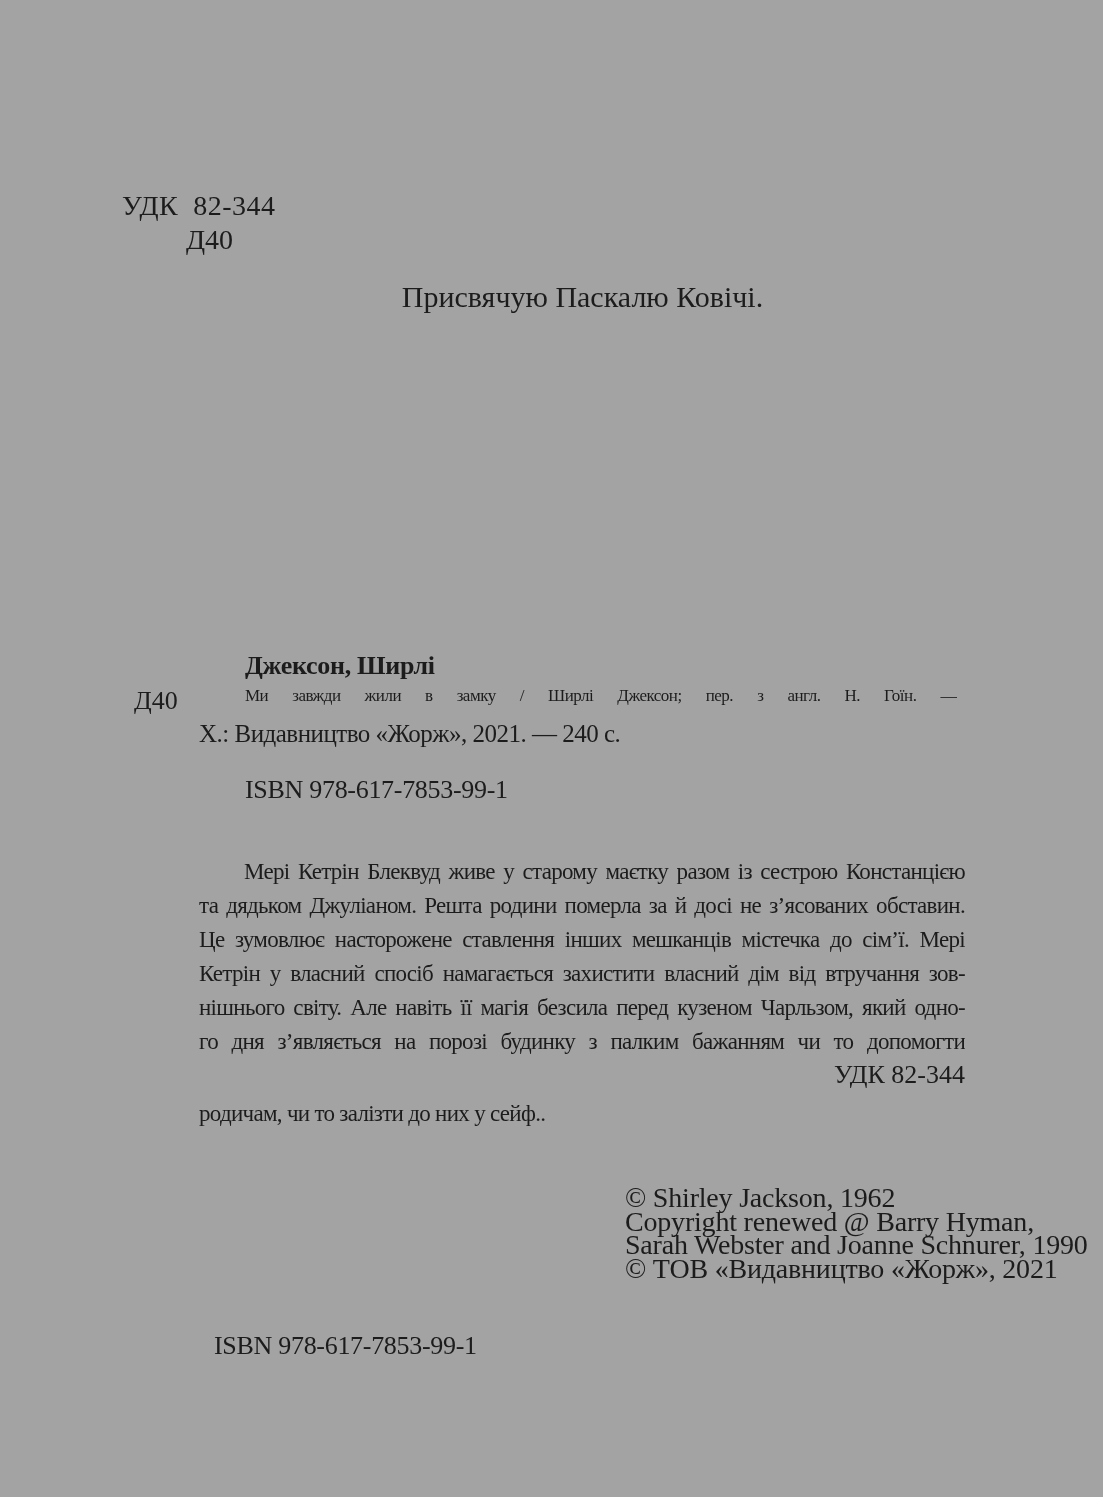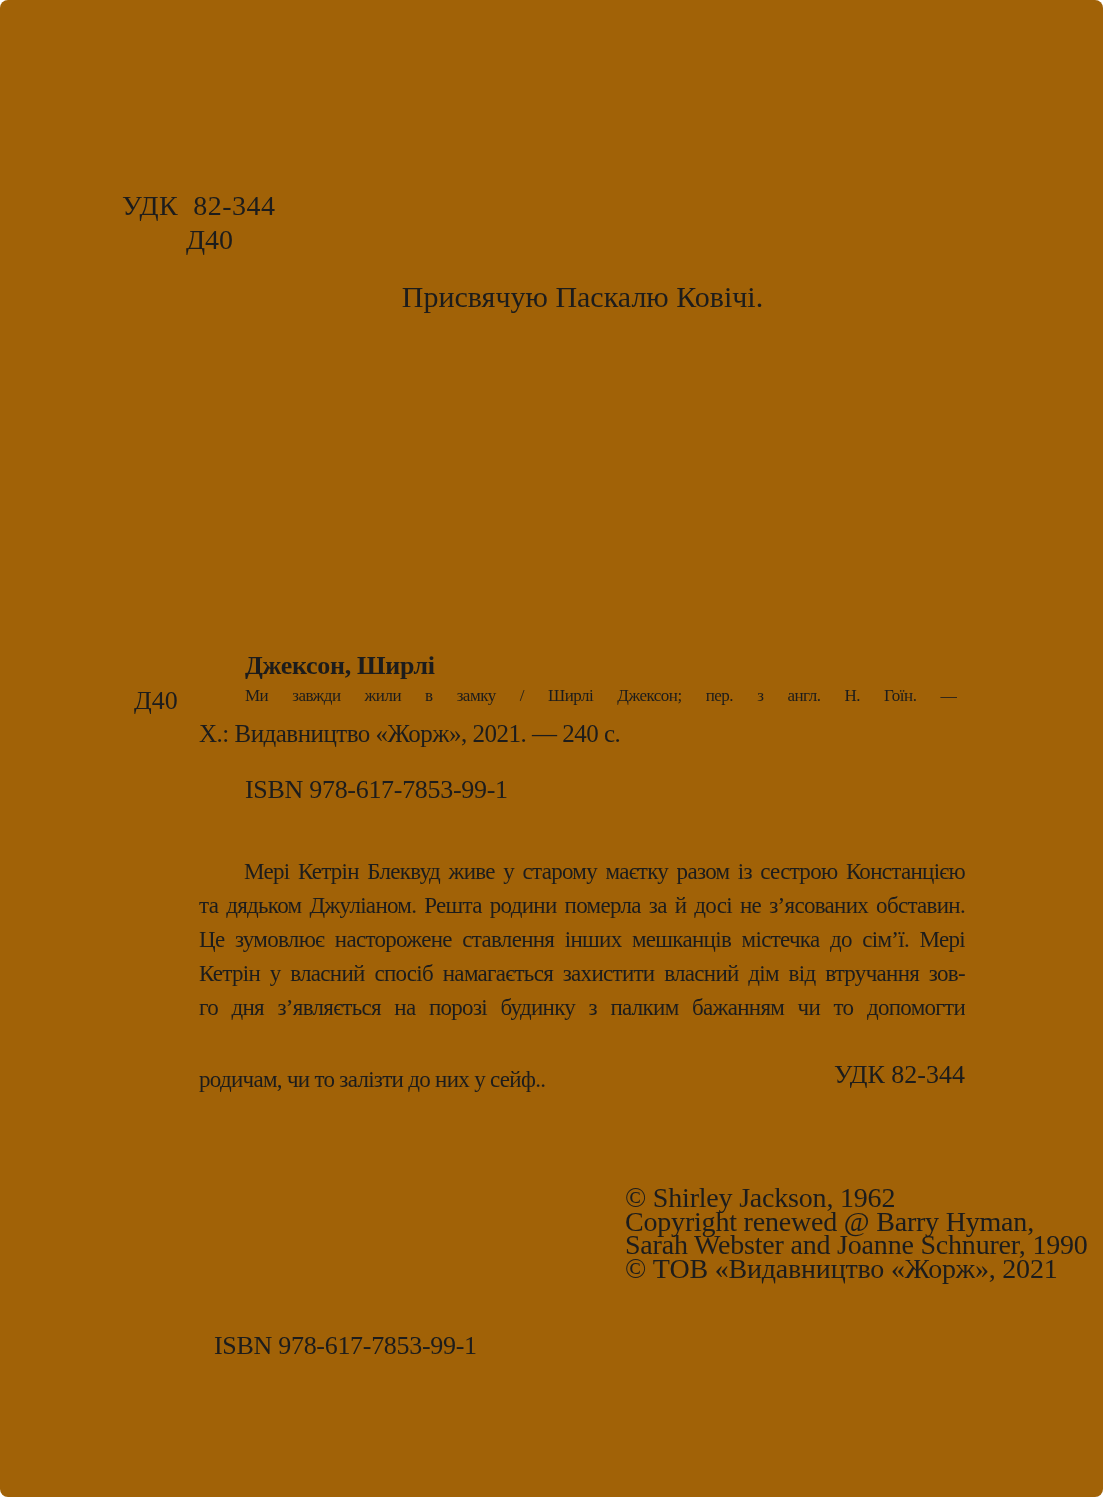--- a/index.html
+++ b/index.html
@@ -4,25 +4,24 @@
 <style>
   html, body {
     margin: 0;
     padding: 0;
     background: #ffffff;
   }
   .page {
     position: relative;
     width: 1103px;
     height: 1497px;
-    background: #a16207;
+    background: #a3a3a3;
     font-family: "Liberation Serif", serif;
     color: #1c1c1c;
     overflow: hidden;
-    border-radius: 8px;
   }
   .abs { position: absolute; }
 
   .udk-top {
     left: 122px; top: 190px;
     font-size: 28px;
     white-space: pre;
     letter-spacing: 0.5px;
   }
   .d40-top {
@@ -115,20 +114,21 @@
   <div class="abs bib-line1">Ми завжди жили в замку / Ширлі Джексон; пер. з англ. Н. Гоїн. —</div>
   <div class="abs bib-line2">Х.: Видавництво «Жорж», 2021. — 240 с.</div>
 
   <div class="abs isbn-mid">ISBN 978-617-7853-99-1</div>
 
   <div class="abs annotation">
     <div class="line first">Мері Кетрін Блеквуд живе у старому маєтку разом із сестрою Констанцією</div>
     <div class="line">та дядьком Джуліаном. Решта родини померла за й досі не з’ясованих обставин.</div>
     <div class="line">Це зумовлює насторожене ставлення інших мешканців містечка до сім’ї. Мері</div>
     <div class="line">Кетрін у власний спосіб намагається захистити власний дім від втручання зов-</div>
+    <div class="line">нішнього світу. Але навіть її магія безсила перед кузеном Чарльзом, який одно-</div>
     <div class="line">го дня з’являється на порозі будинку з палким бажанням чи то допомогти</div>
     <div class="line last">родичам, чи то залізти до них у сейф..</div>
   </div>
 
   <div class="abs udk-bottom">УДК 82-344</div>
 
   <div class="abs copyright">
     <div>© Shirley Jackson, 1962</div>
     <div>Copyright renewed @ Barry Hyman,</div>
     <div>Sarah Webster and Joanne Schnurer, 1990</div>

